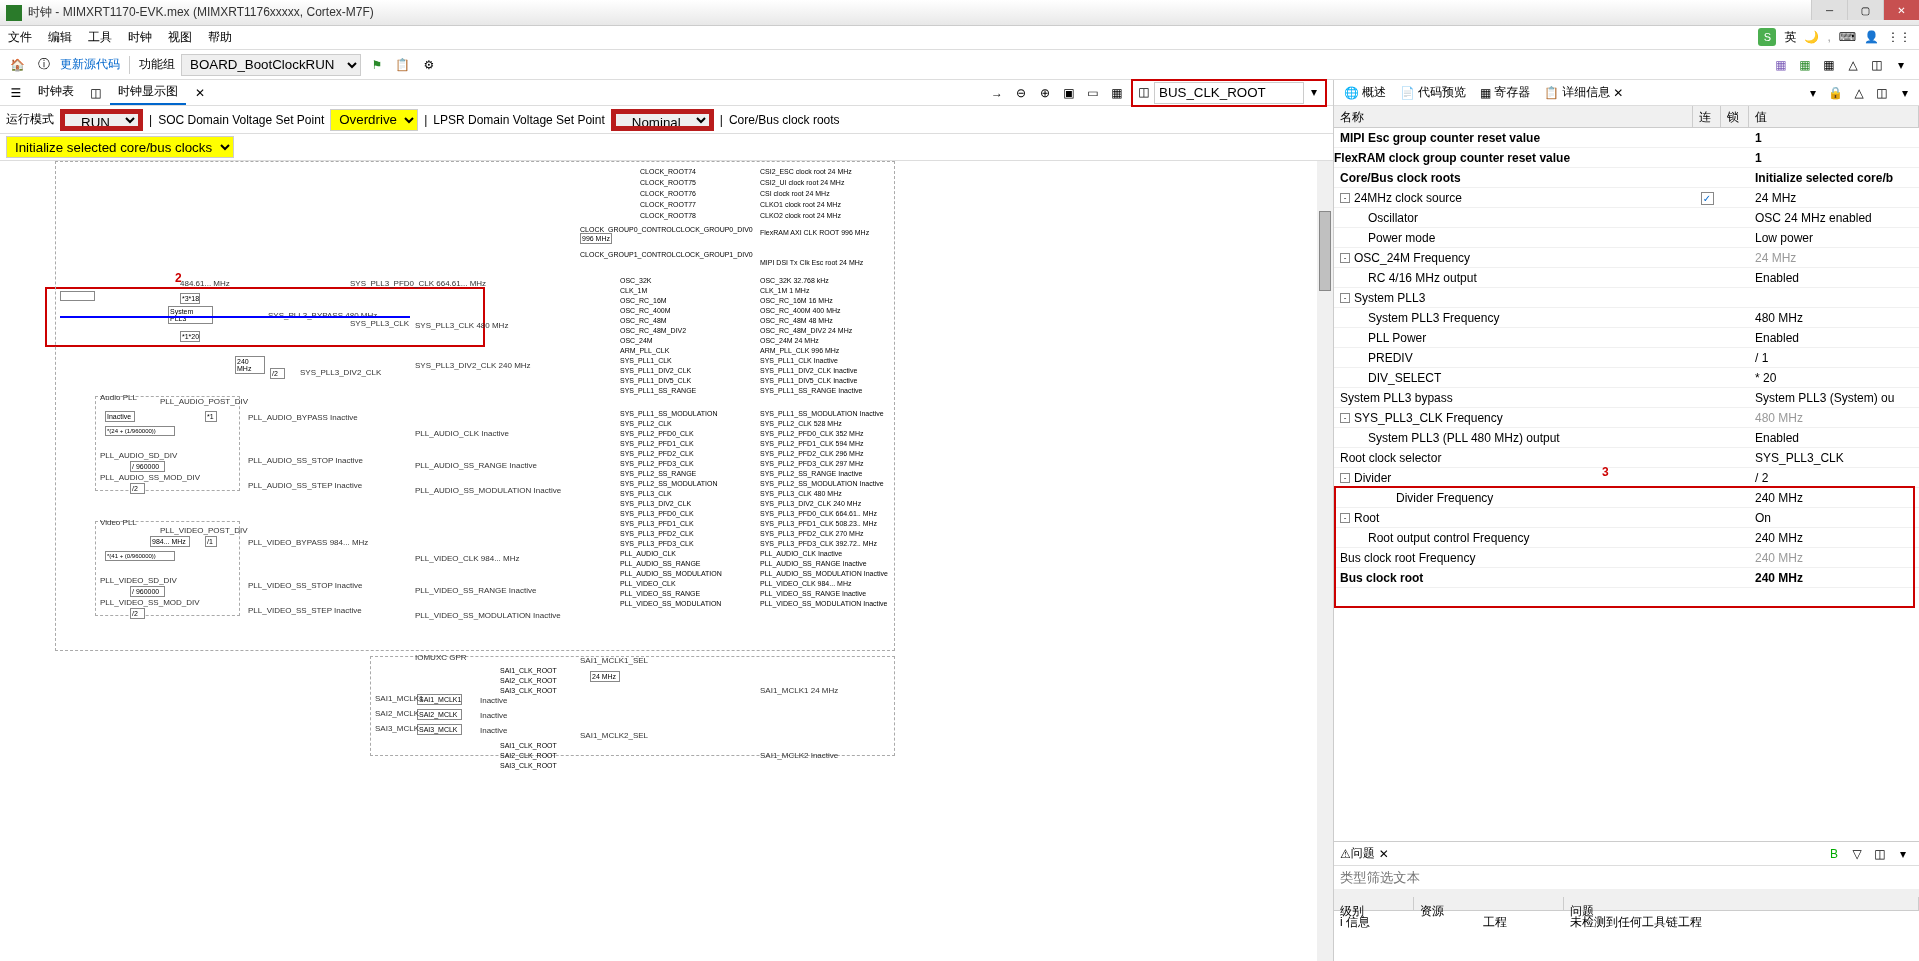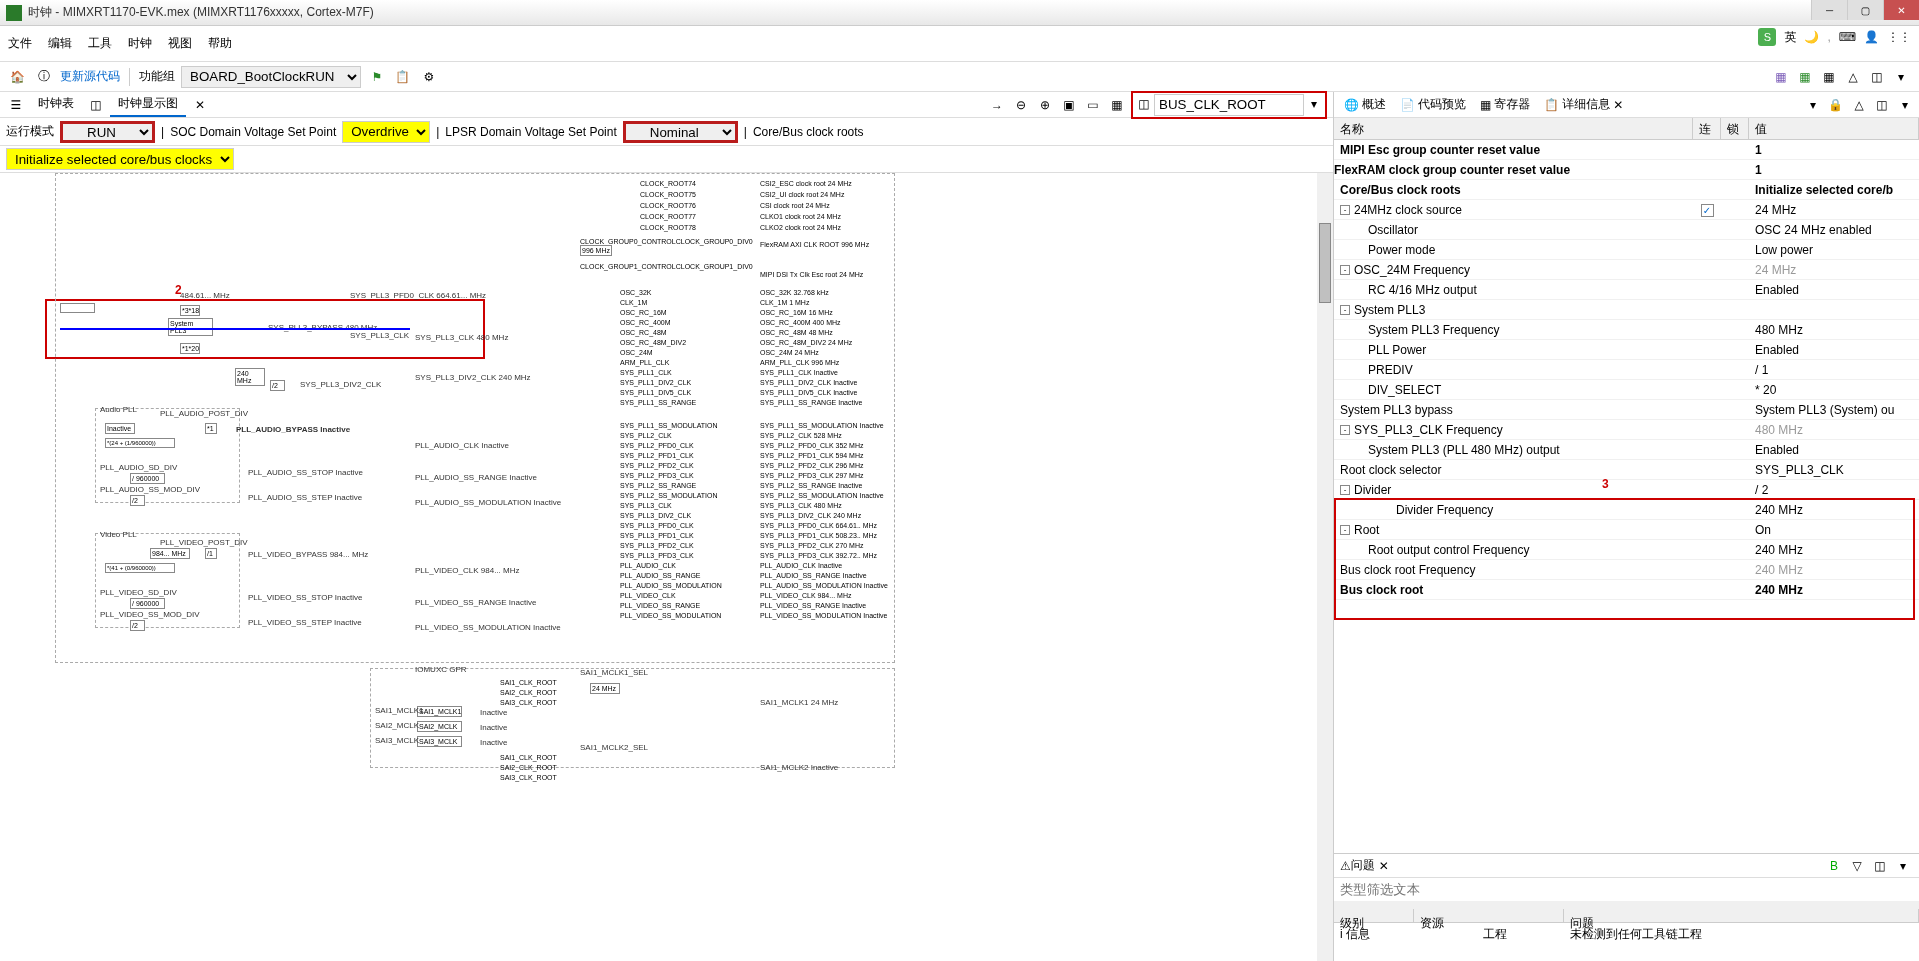--- a/index.html
+++ b/index.html
@@ -4,21 +4,21 @@
 <style>
 * { margin: 0; padding: 0; box-sizing: border-box; font-family: "Microsoft YaHei", Arial, sans-serif; }
 body { font-size: 12px; background: #fff; overflow: hidden; }
 .titlebar { height: 26px; background: linear-gradient(#fff, #e8e8e8); border-bottom: 1px solid #ccc; display: flex; align-items: center; padding: 0 6px; position: relative; }
 .app-icon { width: 16px; height: 16px; background: #2a7a2a; margin-right: 6px; }
 .titlebar-text { font-size: 12px; color: #333; }
 .win-controls { position: absolute; right: 0; top: 0; display: flex; }
 .win-btn { width: 36px; height: 20px; display: flex; align-items: center; justify-content: center; font-size: 10px; background: #e0e0e0; border-left: 1px solid #ccc; }
 .win-close { background: #c75050; color: #fff; }
 
-.menubar { height: 36px; display: flex; align-items: center; padding: 0 8px; gap: 16px; border-bottom: 1px solid #ddd; }
+.menubar { height: 24px; display: flex; align-items: center; padding: 0 8px; gap: 16px; border-bottom: 1px solid #ddd; }
 .menu-item { cursor: pointer; }
 
 .ime-bar { position: absolute; top: 28px; right: 8px; display: flex; gap: 8px; align-items: center; }
 .ime-icon { width: 18px; height: 18px; background: #4caf50; color: #fff; display: flex; align-items: center; justify-content: center; border-radius: 3px; font-size: 11px; }
 .ime-sep { color: #999; }
 
 .toolbar { height: 30px; display: flex; align-items: center; padding: 0 8px; gap: 6px; border-bottom: 1px solid #ddd; }
 .tb-btn { width: 20px; height: 20px; display: flex; align-items: center; justify-content: center; cursor: pointer; }
 .tb-sep { width: 1px; height: 18px; background: #ccc; margin: 0 3px; }
 .tb-label { font-size: 12px; color: #0066cc; }
@@ -33,21 +33,21 @@
 
 .tab-bar { height: 26px; display: flex; align-items: center; padding: 0 6px; gap: 4px; border-bottom: 1px solid #ddd; }
 .tab { padding: 3px 8px; cursor: pointer; border-bottom: 2px solid transparent; }
 .tab.active { border-bottom-color: #0066cc; }
 .tab-search-wrap { margin-left: auto; display: flex; align-items: center; gap: 4px; }
 .tab-search-input { width: 150px; height: 22px; border: 2px solid #c00; padding: 0 4px; }
 .red-label { color: #c00; font-weight: bold; position: absolute; }
 
 .config-bar { height: 28px; display: flex; align-items: center; padding: 0 6px; gap: 6px; border-bottom: 1px solid #ddd; }
 .cfg-label { font-size: 12px; }
-.cfg-select { height: 22px; border: 3px solid #b91c1c; padding: 0 20px; }
+.cfg-select { height: 22px; border: 5px solid #b91c1c; padding: 0 12px; }
 .cfg-hl { background: #ffff00; padding: 1px 4px; border: 1px solid #ccc; }
 
 .diagram-area { flex: 1; position: relative; overflow: hidden; background: #fff; }
 .diagram-content { position: absolute; top: 0; left: 0; right: 0; bottom: 0; }
 .red-box { position: absolute; border: 2px solid #c00; }
 
 .right-tabs { height: 26px; display: flex; align-items: center; gap: 2px; padding: 0 4px; border-bottom: 1px solid #ddd; }
 .rtab { padding: 3px 6px; cursor: pointer; display: flex; align-items: center; gap: 3px; font-size: 12px; }
 
 .path-info { padding: 4px 8px; font-weight: bold; font-size: 12px; border-bottom: 1px solid #ddd; }
@@ -258,21 +258,21 @@
           <div>SYS_PLL1_CLK  Inactive</div>
             <div>SYS_PLL1_DIV2_CLK  Inactive</div>
           <div>SYS_PLL1_DIV5_CLK  Inactive</div>
             <div>SYS_PLL1_SS_RANGE Inactive</div>
         </div>
 
         <div class="diag-dashed" style="top:235px;left:95px;width:145px;height:95px;"></div>
         <div class="diag-text" style="top:232px;left:100px;">Audio PLL</div>
         <div class="diag-text" style="top:236px;left:160px;">PLL_AUDIO_POST_DIV</div>
         <div class="diag-box" style="top:250px;left:105px;width:30px;">Inactive</div>
-        <div class="diag-text" style="top:252px;left:236px;font-weight:bold;">PLL_AUDIO_BYPASS  Inactive</div>
+        <div class="diag-text" style="top:252px;left:248px;">PLL_AUDIO_BYPASS  Inactive</div>
         <div class="diag-box" style="top:265px;left:105px;width:70px;font-size:6px;">*(24 + (1/960000))</div>
         <div class="diag-box" style="top:250px;left:205px;width:12px;">*1</div>
         <div class="diag-text" style="top:290px;left:100px;">PLL_AUDIO_SD_DIV</div>
         <div class="diag-box" style="top:300px;left:130px;width:35px;">/ 960000</div>
         <div class="diag-text" style="top:295px;left:248px;">PLL_AUDIO_SS_STOP  Inactive</div>
         <div class="diag-text" style="top:312px;left:100px;">PLL_AUDIO_SS_MOD_DIV</div>
         <div class="diag-box" style="top:322px;left:130px;width:15px;">/2</div>
         <div class="diag-text" style="top:320px;left:248px;">PLL_AUDIO_SS_STEP  Inactive</div>
         <div class="diag-text" style="top:268px;left:415px;">PLL_AUDIO_CLK  Inactive</div>
         <div class="diag-text" style="top:300px;left:415px;">PLL_AUDIO_SS_RANGE  Inactive</div>

